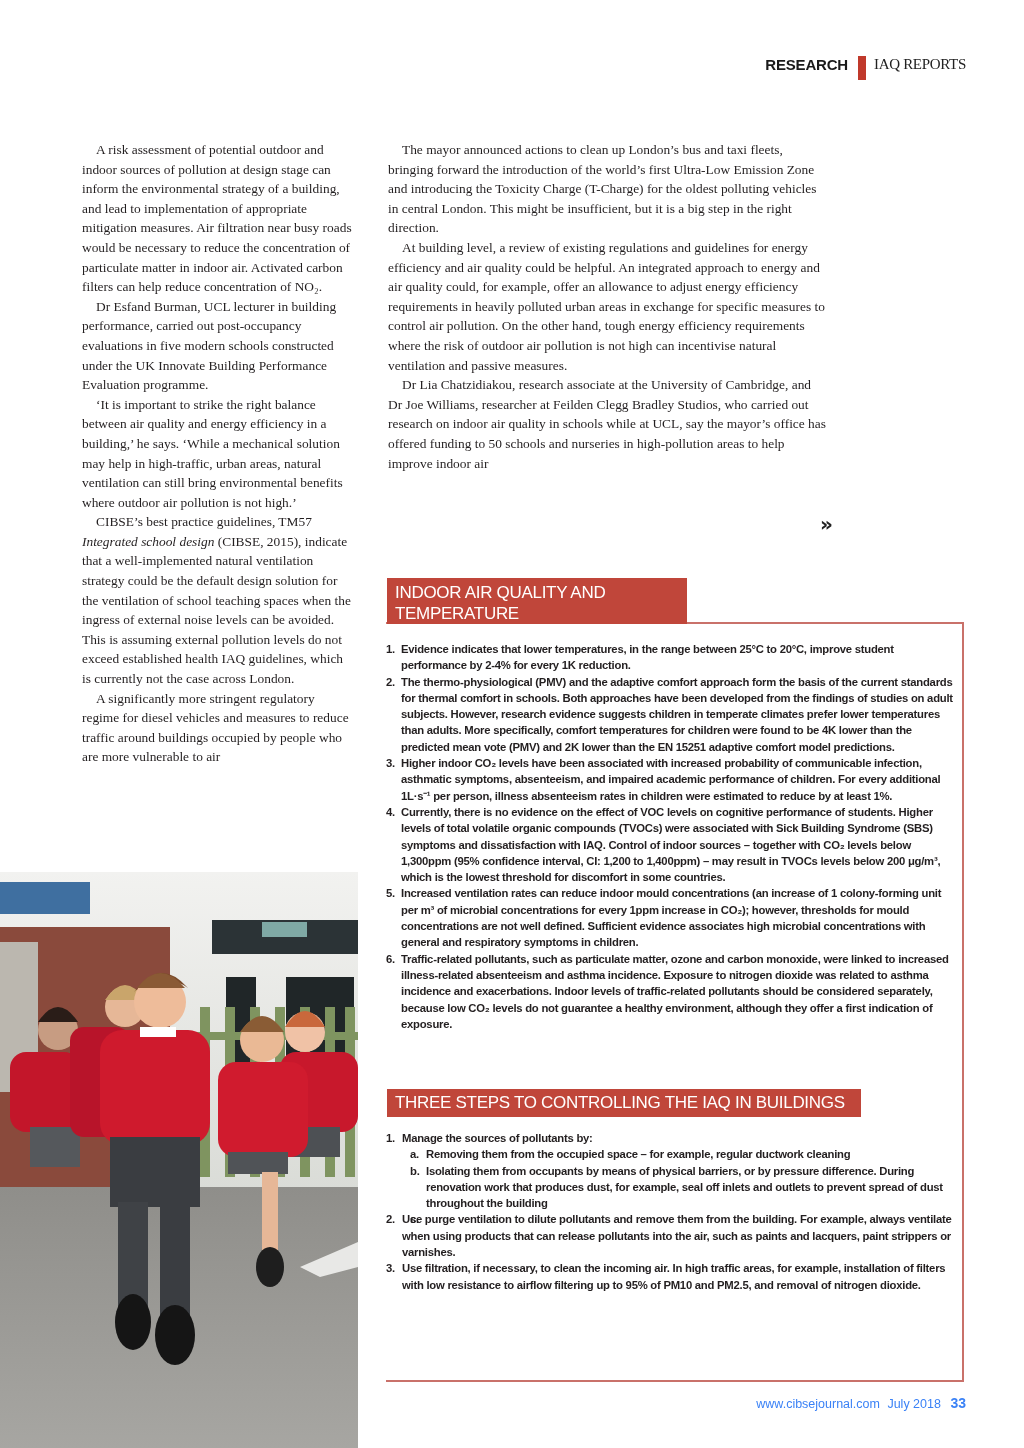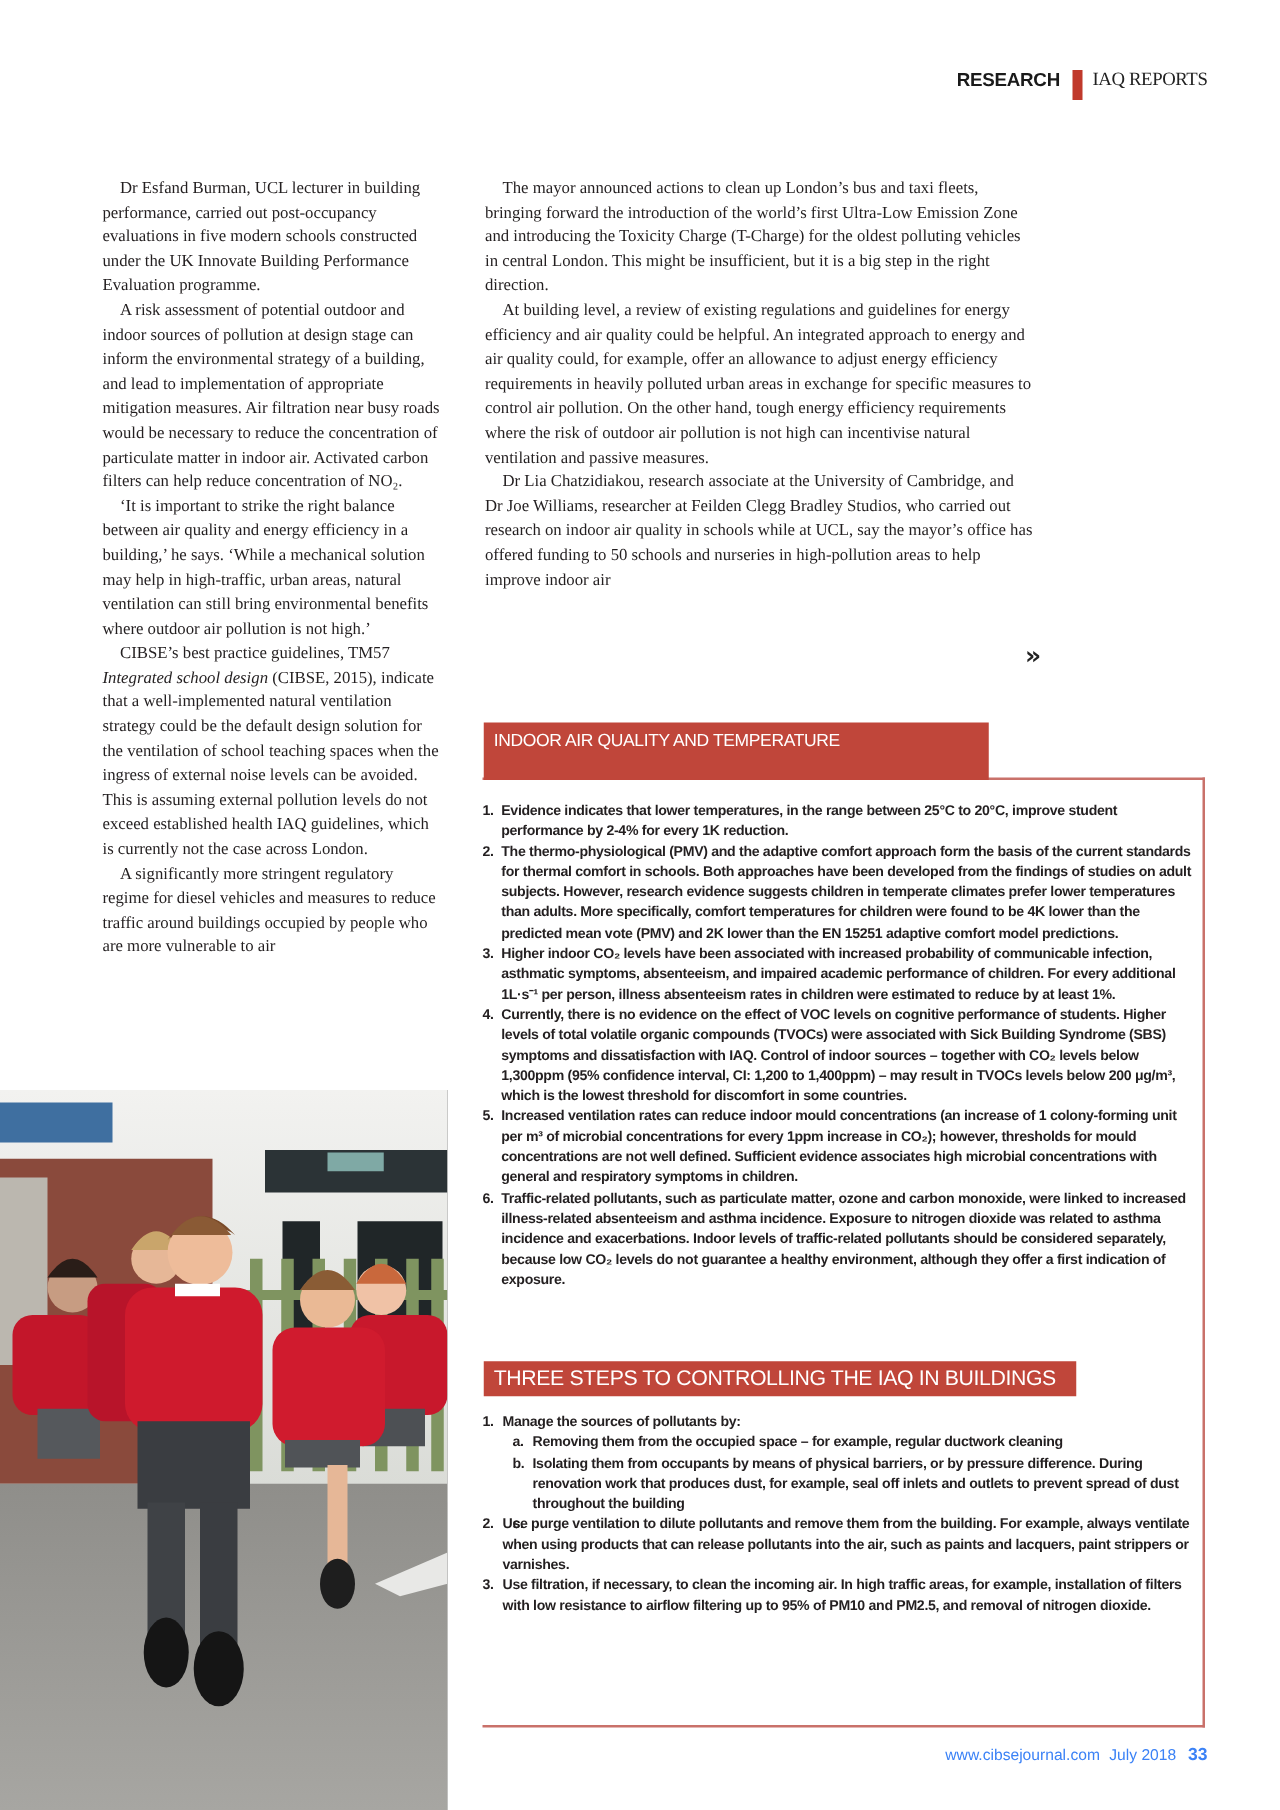--- a/index.html
+++ b/index.html
@@ -15,21 +15,21 @@
   .col { position:absolute; font-family:"Liberation Serif", serif; font-size:13.4px; line-height:19.6px; color:#231f20; }
   .col p { margin:0; text-indent:14px; }
   .col p.noindent { text-indent:0; }
   .col-left { left:82px; top:140px; width:272px; }
   .col-mid { left:388px; top:140px; width:440px; }
   .continue { position:absolute; left:820px; top:512px; font-family:"DejaVu Sans", sans-serif; font-size:20px; font-weight:bold; color:#222; }
 
   
   .box { position:absolute; left:386px; top:622px; width:578px; height:760px; border-right:2px solid #c9716a; border-bottom:2px solid #c9716a; border-top:2px solid #c9716a; box-sizing:border-box; }
   .box-title { position:absolute; background:#c0463a; color:#ffffff; font-family:"Liberation Sans", sans-serif; font-weight:normal; letter-spacing:-0.3px; }
-  .title1 { left:387px; top:578px; width:404px; height:46px; font-size:14px; line-height:21px; padding:4px 0 0 8px; box-sizing:border-box; }
+  .title1 { left:387px; top:578px; width:300px; height:46px; font-size:17px; line-height:21px; padding:4px 0 0 8px; box-sizing:border-box; }
   .title2 { left:387px; top:1089px; width:474px; height:28px; font-size:17px; line-height:28px; padding:0 12px 0 8px; box-sizing:border-box; }
 
   .list { position:absolute; font-family:"Liberation Sans", sans-serif; font-weight:bold; font-size:11.3px; line-height:16.3px; color:#231f20; letter-spacing:-0.25px; margin:0; padding:0; list-style:none; }
   .facts { left:386px; top:641px; width:572px; }
   .steps { left:386px; top:1130px; width:572px; }
   .list li { position:relative; padding-left:15px; }
   .list li .num { position:absolute; left:0; top:0; }
   .steps > li { padding-left:16px; }
   .sublist { list-style:none; margin:0; padding:0; }
   .sublist li { padding-left:24px; position:relative; }
@@ -45,22 +45,22 @@
 </head>
 <body>
 
 <div class="header">
   <span class="section">RESEARCH</span>
   <span class="bar"></span>
   <span class="sub">IAQ REPORTS</span>
 </div>
 
 <div class="col col-left">
+  <p>A risk assessment of potential outdoor and indoor sources of pollution at design stage can inform the environmental strategy of a building, and lead to implementation of appropriate mitigation measures. Air filtration near busy roads would be necessary to reduce the concentration of particulate matter in indoor air. Activated carbon filters can help reduce concentration of NO₂.</p>
   <p>Dr Esfand Burman, UCL lecturer in building performance, carried out post-occupancy evaluations in five modern schools constructed under the UK Innovate Building Performance Evaluation programme.</p>
-  <p>A risk assessment of potential outdoor and indoor sources of pollution at design stage can inform the environmental strategy of a building, and lead to implementation of appropriate mitigation measures. Air filtration near busy roads would be necessary to reduce the concentration of particulate matter in indoor air. Activated carbon filters can help reduce concentration of NO₂.</p>
   <p>‘It is important to strike the right balance between air quality and energy efficiency in a building,’ he says. ‘While a mechanical solution may help in high-traffic, urban areas, natural ventilation can still bring environmental benefits where outdoor air pollution is not high.’</p>
   <p><span>CIBSE’s best practice guidelines, TM57 </span><i>Integrated school design</i><span> (CIBSE, 2015), indicate that a well-implemented natural ventilation strategy could be the default design solution for the ventilation of school teaching spaces when the ingress of external noise levels can be avoided. This is assuming external pollution levels do not exceed established health IAQ guidelines, which is currently not the case across London.</span></p>
   <p>A significantly more stringent regulatory regime for diesel vehicles and measures to reduce traffic around buildings occupied by people who are more vulnerable to air</p>
 </div>
 
 <div class="col col-mid">
   <p>The mayor announced actions to clean up London’s bus and taxi fleets, bringing forward the introduction of the world’s first Ultra-Low Emission Zone and introducing the Toxicity Charge (T-Charge) for the oldest polluting vehicles in central London. This might be insufficient, but it is a big step in the right direction.</p>
   <p>At building level, a review of existing regulations and guidelines for energy efficiency and air quality could be helpful. An integrated approach to energy and air quality could, for example, offer an allowance to adjust energy efficiency requirements in heavily polluted urban areas in exchange for specific measures to control air pollution. On the other hand, tough energy efficiency requirements where the risk of outdoor air pollution is not high can incentivise natural ventilation and passive measures.</p>
   <p>Dr Lia Chatzidiakou, research associate at the University of Cambridge, and Dr Joe Williams, researcher at Feilden Clegg Bradley Studios, who carried out research on indoor air quality in schools while at UCL, say the mayor’s office has offered funding to 50 schools and nurseries in high-pollution areas to help improve indoor air</p>
 </div>

